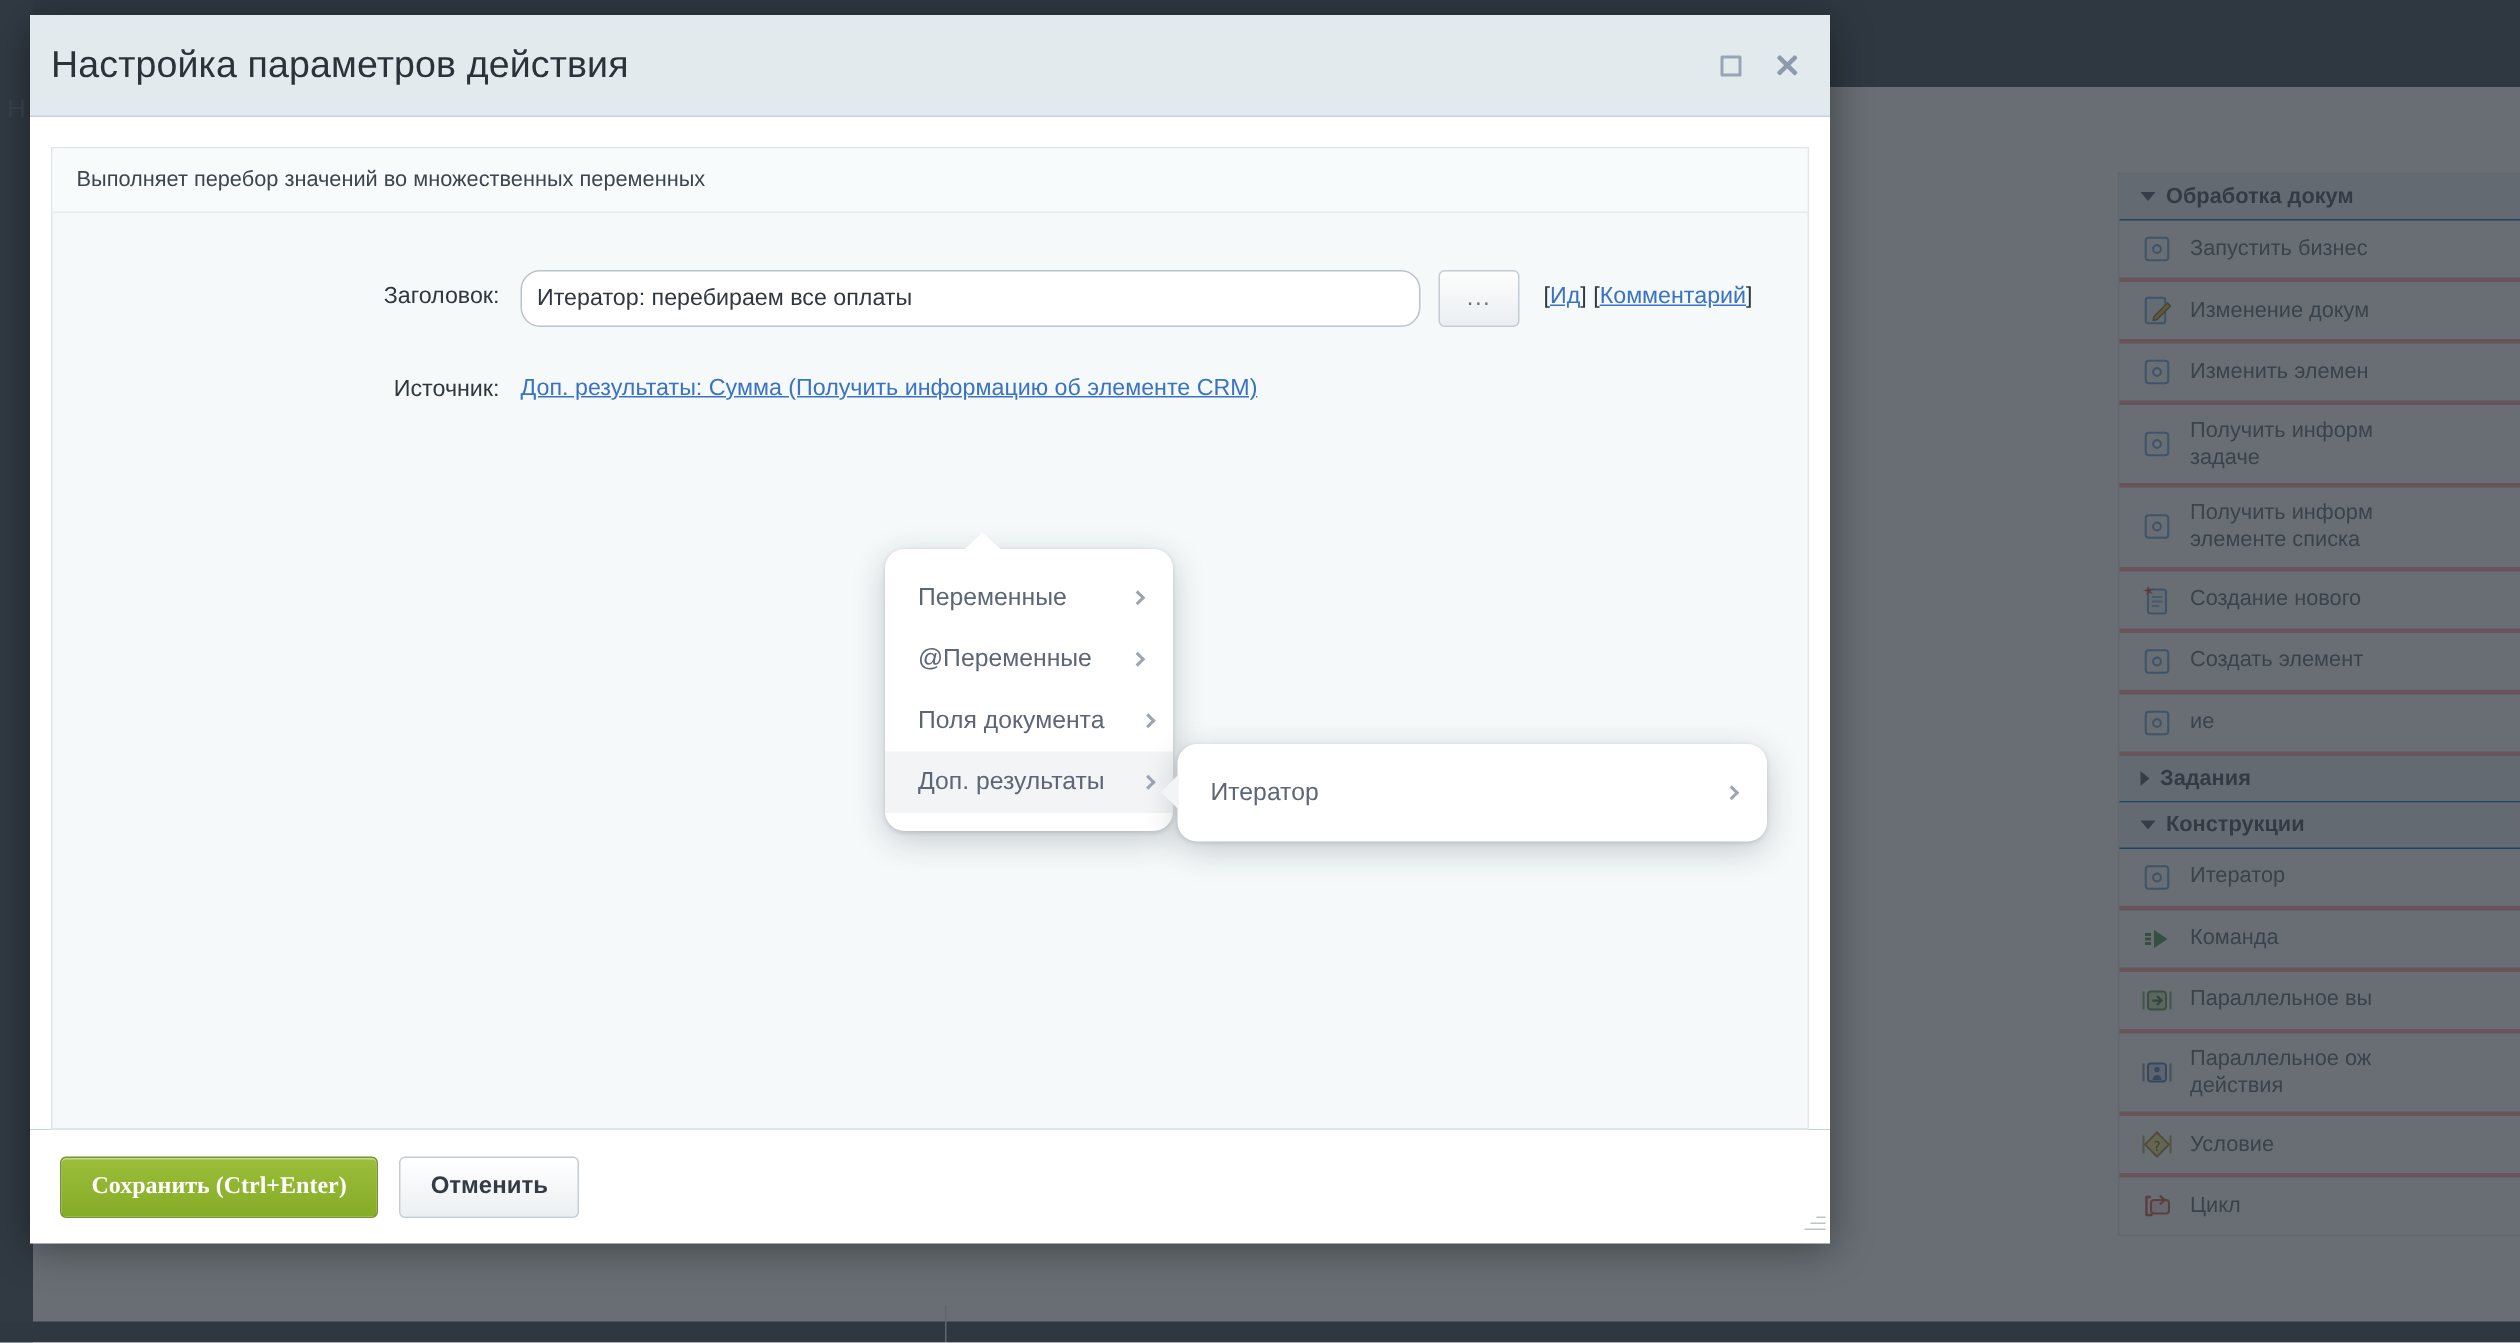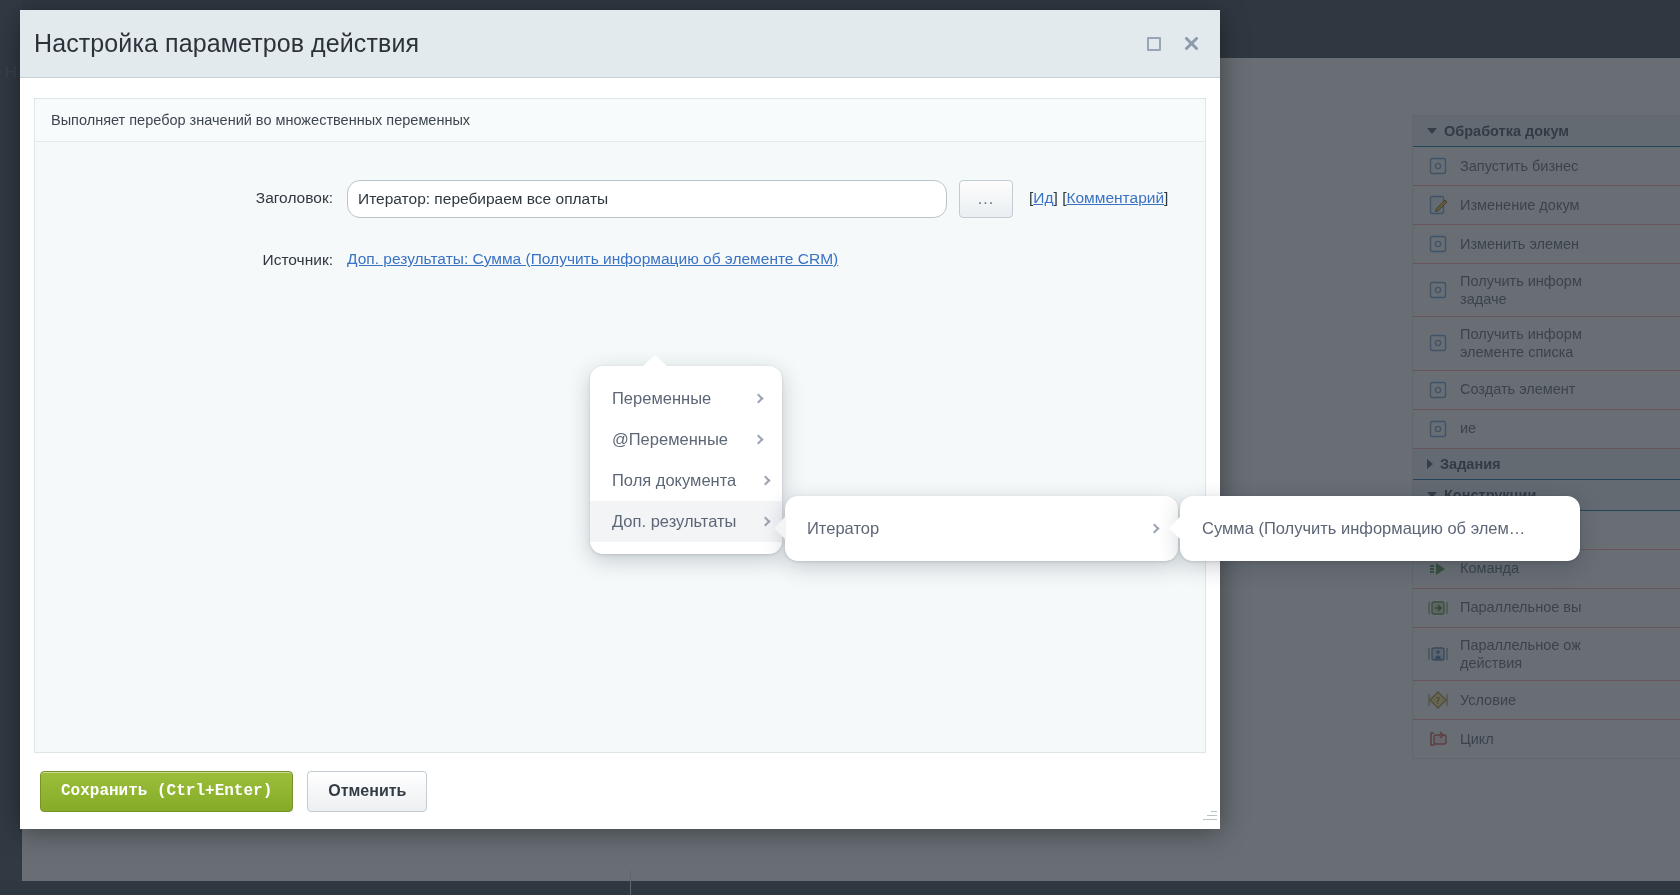--- a/index.html
+++ b/index.html
@@ -50,21 +50,21 @@
     border-left: 5px solid transparent; border-right: 5px solid transparent;
     border-top: 6px solid #4a5560;
   }
   .tri.right {
     border-top: 5px solid transparent; border-bottom: 5px solid transparent;
     border-left: 6px solid #4a5560;
   }
   .tb-item {
     display: flex; align-items: center; gap: 11px;
     padding: 8px 14px; font-size: 14.5px; color: #5a6571;
-    border-bottom: 1px solid #fca5a5; line-height: 1.25;
+    border-bottom: 3px solid #fca5a5; line-height: 1.25;
   }
   .tb-item:last-child { border-bottom: none; }
   .tb-ico { width: 22px; height: 22px; flex: none; position: relative; }
 
   
   #dim {
     position: absolute; inset: 0; background: rgba(46,54,62,0.72);
   }
 
   
@@ -150,21 +150,21 @@
   }
 
   #modal-footer {
     flex: none; height: 76px; background: #ffffff;
     display: flex; align-items: center; gap: 14px; padding: 0 20px;
   }
   #save-btn {
     height: 41px; padding: 0 20px; border: 1px solid #76932c; border-radius: 4px;
     background: linear-gradient(#9cbe3b,#85ac26);
     color: #ffffff; font-size: 16px; font-weight: bold; cursor: pointer;
-    font-family: Liberation Mono, monospace;
+    font-family: Liberation Serif, serif;
     box-shadow: inset 0 1px 0 rgba(255,255,255,0.45);
   }
   #cancel-btn {
     height: 41px; padding: 0 20px; border: 1px solid #c3ccd2; border-radius: 4px;
     background: linear-gradient(#ffffff,#eceff2);
     color: #333b44; font-size: 16px; font-weight: bold; cursor: pointer;
     font-family: "Liberation Sans", sans-serif;
   }
   #resize-grip {
     position: absolute; right: 3px; bottom: 3px; width: 16px; height: 16px;
@@ -259,20 +259,28 @@
       <div class="tb-item">
         <span class="tb-ico"><svg width="22" height="22" viewBox="0 0 22 22">
             <rect x="3.5" y="3.5" width="15" height="15" rx="2" fill="none" stroke="#6f9fd0" stroke-width="1.4"></rect>
             <circle cx="11" cy="11" r="2.6" fill="none" stroke="#6f9fd0" stroke-width="1.4"></circle>
           </svg></span>
         <span style="white-space: pre-line;">Получить информ
 элементе списка</span>
       </div>
       <div class="tb-item">
         <span class="tb-ico"><svg width="22" height="22" viewBox="0 0 22 22">
+            <rect x="5" y="4" width="12" height="16" rx="1.5" fill="#eef5fb" stroke="#6f9fd0" stroke-width="1.4"></rect>
+            <path d="M7.5 9h7M7.5 12h7M7.5 15h5" stroke="#8fb6dd" stroke-width="1.2"></path>
+            <path d="M5 1.5 L6.2 4.4 L9 3 L6.6 5.2 L8.3 7 L5.4 6 L4 8 L4.2 5.3 L1.6 4.6 L4.3 4 Z" fill="#d3483f"></path>
+          </svg></span>
+        <span style="white-space: pre-line;">Создание нового</span>
+      </div>
+      <div class="tb-item">
+        <span class="tb-ico"><svg width="22" height="22" viewBox="0 0 22 22">
             <rect x="3.5" y="3.5" width="15" height="15" rx="2" fill="none" stroke="#6f9fd0" stroke-width="1.4"></rect>
             <circle cx="11" cy="11" r="2.6" fill="none" stroke="#6f9fd0" stroke-width="1.4"></circle>
           </svg></span>
         <span style="white-space: pre-line;">Создать элемент</span>
       </div>
       <div class="tb-item">
         <span class="tb-ico"><svg width="22" height="22" viewBox="0 0 22 22">
             <rect x="3.5" y="3.5" width="15" height="15" rx="2" fill="none" stroke="#6f9fd0" stroke-width="1.4"></rect>
             <circle cx="11" cy="11" r="2.6" fill="none" stroke="#6f9fd0" stroke-width="1.4"></circle>
           </svg></span>
@@ -396,26 +404,20 @@
       </div>
 
     <div class="menu" id="menu2">
       <div class="arrow-left"></div>
         <div class="menu-item">
           <span class="mi-label">Итератор</span>
           <span class="chev"></span>
         </div>
       </div>
 
-    <div class="menu" id="menu3">
-      <div class="arrow-left white"></div>
-    <div class="menu-item">
-          <span class="mi-label">Сумма (Получить информацию об элем…</span>
-        </div>
-      </div>
 
   </div>
 
   <div id="modal-footer">
     <button id="save-btn">Сохранить (Ctrl+Enter)</button>
     <button id="cancel-btn">Отменить</button>
   </div>
 
   <div id="resize-grip">
     <i style="bottom:2px;width:14px"></i>

